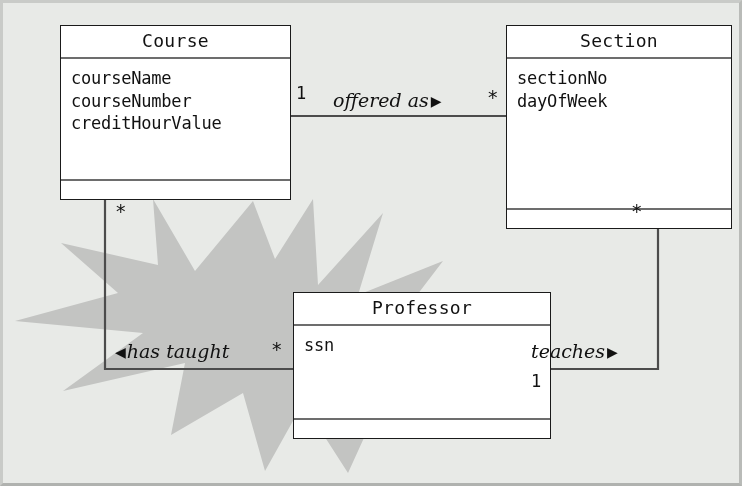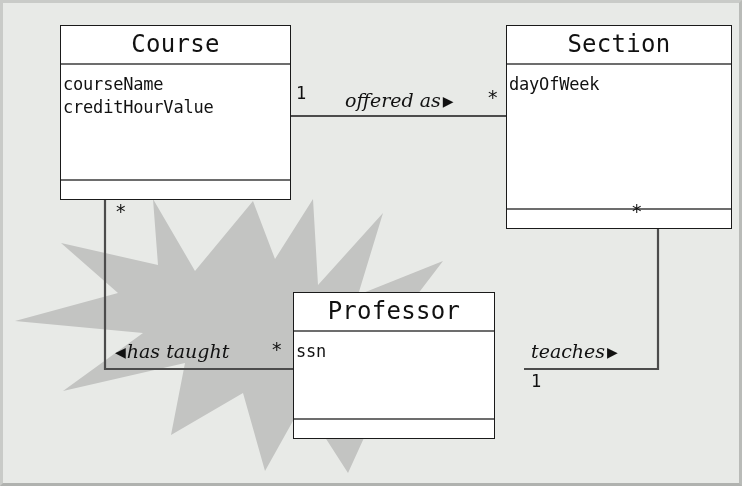--- a/index.html
+++ b/index.html
@@ -40,31 +40,31 @@
     position: absolute;
     background: #ffffff;
     border: 1.6px solid #1a1a1a;
     box-sizing: border-box;
     display: flex;
     flex-direction: column;
   }
   .uml-name {
     text-align: center;
     font-family: "DejaVu Sans Mono", monospace;
-    font-size: 24px;
+    font-size: 18px;
     color: #111111;
     padding: 6px 0 7px 0;
     line-height: 1.0;
     border-bottom: 2.2px solid #6d6d6d;
     box-sizing: border-box;
     letter-spacing: 0.3px;
   }
   .uml-attrs {
     flex: 1 1 auto;
-    padding: 8px 0 6px 2px;
+    padding: 8px 0 6px 10px;
     border-bottom: 2.2px solid #6d6d6d;
     box-sizing: border-box;
   }
   .uml-attr {
     font-family: "DejaVu Sans Mono", monospace;
     font-size: 17px;
     color: #111111;
     line-height: 1.33;
     white-space: pre;
     letter-spacing: -0.2px;
@@ -119,42 +119,44 @@
 
     <polyline points="102,197 102,366 291,366" fill="none" stroke="#4c4c4c" stroke-width="2.2"></polyline>
 
     <polyline points="655,198 655,366 521,366" fill="none" stroke="#4c4c4c" stroke-width="2.2"></polyline>
   </svg>
 
   <div class="uml-class" style="left:57px; top:22px; width:231px; height:175px;">
     <div class="uml-name">Course</div>
     <div class="uml-attrs">
       <div class="uml-attr">courseName</div>
+      <div class="uml-attr">courseNumber</div>
       <div class="uml-attr">creditHourValue</div>
     </div>
     <div class="uml-ops"></div>
   </div>
 
   <div class="uml-class" style="left:503px; top:22px; width:226px; height:204px;">
     <div class="uml-name">Section</div>
     <div class="uml-attrs">
+      <div class="uml-attr">sectionNo</div>
       <div class="uml-attr">dayOfWeek</div>
     </div>
     <div class="uml-ops"></div>
   </div>
 
-  <div class="uml-class" style="left:290px; top:289px; width:202px; height:147px;">
+  <div class="uml-class" style="left:290px; top:289px; width:258px; height:147px;">
     <div class="uml-name">Professor</div>
     <div class="uml-attrs">
       <div class="uml-attr">ssn</div>
     </div>
     <div class="uml-ops"></div>
   </div>
 
-  <div class="assoc-label" style="left:330px; top:88px;margin-left:12px;">
+  <div class="assoc-label" style="left:330px; top:88px;">
     <span>offered as</span><span class="tri tri-right">▶</span>
   </div>
 
   <div class="assoc-label" style="left:112px; top:339px;text-align:center;">
     <span class="tri tri-left">◀</span><span>has taught</span>
   </div>
 
   <div class="assoc-label" style="left:528px; top:339px;text-align:right;">
     <span>teaches</span><span class="tri tri-right">▶</span>
   </div>

